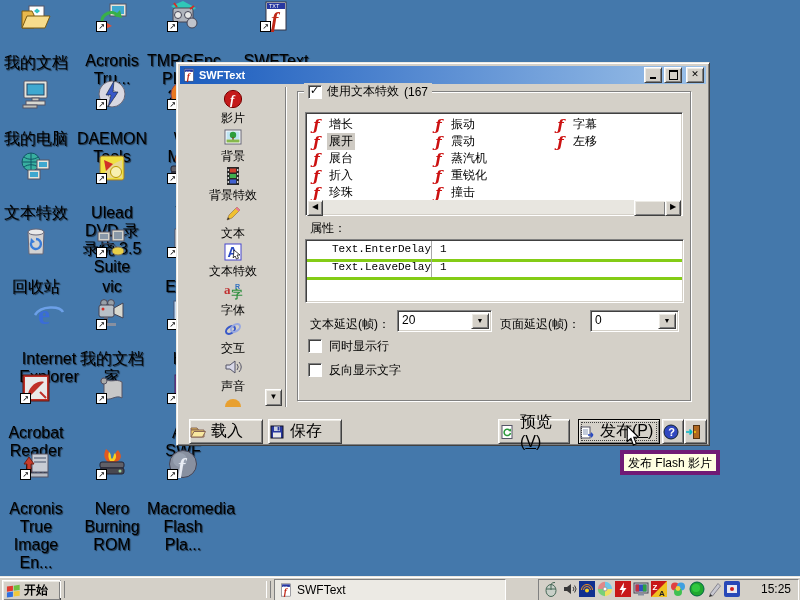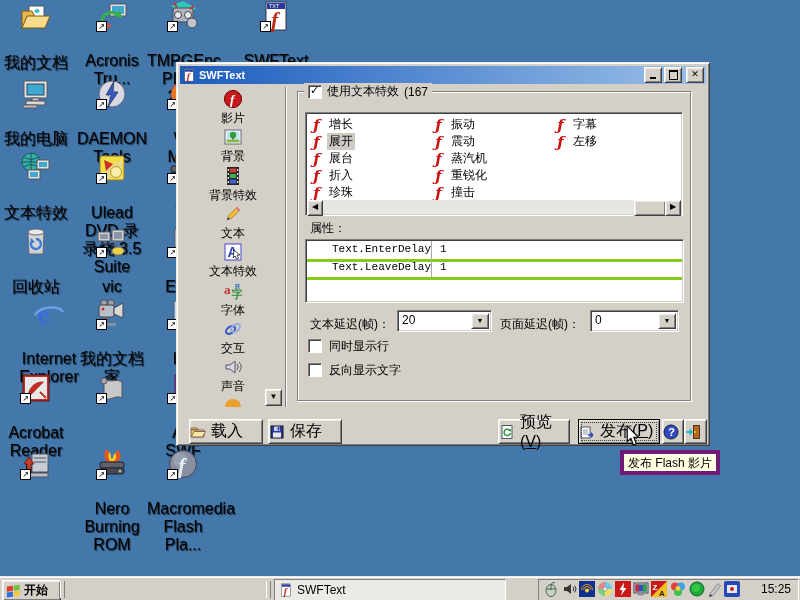--- a/index.html
+++ b/index.html
@@ -436,20 +436,22 @@
       <div class="ico32"><svg viewBox="0 0 32 32" width="32" height="32">
           <use href="#i-pdf"></use>
         </svg><span class="sc"></span></div>
       <div class="dt-label">Acrobat
 Reader 5.0</div>
     </div>
 <div class="dt" style="left:0;top:448px">
       <div class="ico32"><svg viewBox="0 0 32 32" width="32" height="32">
           <use href="#i-acronis"></use>
         </svg><span class="sc"></span></div>
+      <div class="dt-label">Acronis True
+Image En...</div>
     </div>
 
 <div class="dt" style="left:76px;top:0">
       <div class="ico32"><svg viewBox="0 0 32 32" width="32" height="32">
           <use href="#i-acronis2"></use>
         </svg><span class="sc"></span></div>
       <div class="dt-label">Acronis Tru...</div>
     </div>
 <div class="dt" style="left:76px;top:78px">
       <div class="ico32"><svg viewBox="0 0 32 32" width="32" height="32">

